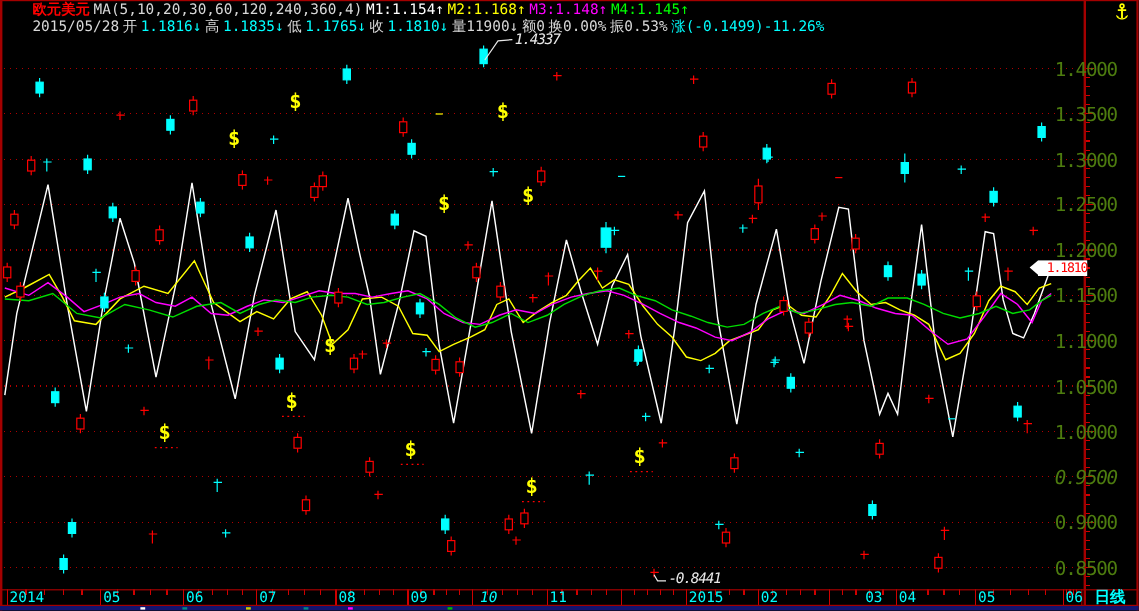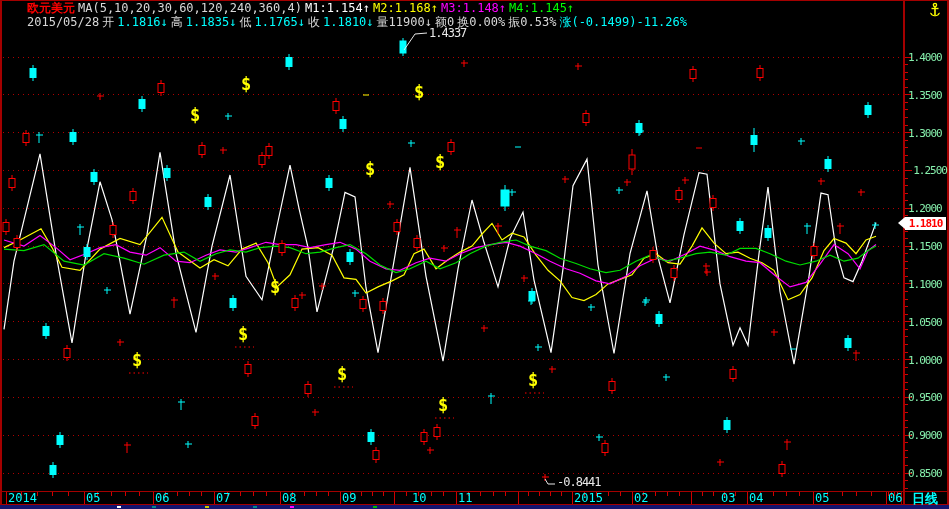--- a/index.html
+++ b/index.html
@@ -3,30 +3,30 @@
 <meta charset="utf-8">
 <style>
   html,body{margin:0;padding:0;background:#222;}
   #win{position:relative;width:949px;height:509px;background:#000;overflow:hidden;
        font-family:"DejaVu Sans Mono",monospace;}
   #chart-svg{position:absolute;left:0;top:0;}
   .bl{position:absolute;background:#a40000;}
   .hdr{position:absolute;left:4px;white-space:nowrap;font-size:12px;line-height:14px;margin-left:23px;}
   .hdr span{margin-right:3px;}
   #anchor{position:absolute;left:927px;top:2px;width:16px;height:16px;cursor:pointer;}
-  .ylab{position:absolute;left:908px;width:39px;color:#86efac;font-size:11px;
+  .ylab{position:absolute;left:879px;width:39px;color:#4d7c0f;font-size:16px;
         letter-spacing:-1px;line-height:13px;}
   .xlab{position:absolute;top:492px;color:#00ffff;font-size:12px;line-height:13px;}
-  #tag{position:absolute;left:905px;width:41px;height:13px;background:#ffffff;color:#ff0000;
-       font-size:11px;font-weight:bold;text-align:center;line-height:13px;letter-spacing:-1px;}
+  #tag{position:absolute;left:865px;width:41px;height:13px;background:#ffffff;color:#ff0000;
+       font-size:11px;font-weight:normal;text-align:right;line-height:13px;letter-spacing:-1px;}
   #tag::before{content:'';position:absolute;left:-7px;top:0;width:0;height:0;
        border-right:7px solid #ffffff;border-top:6.5px solid transparent;border-bottom:6.5px solid transparent;}
   #period{position:absolute;left:904px;top:492px;width:42px;text-align:center;color:#00ffff;
        font-size:13px;font-weight:bold;line-height:13px;}
-  .ann{position:absolute;color:#e8e8e8;font-size:12px;line-height:12px;letter-spacing:-1px;}
+  .ann{position:absolute;color:#e8e8e8;font-size:12px;line-height:12px;letter-spacing:-1px;font-style:italic;}
   #bbar{position:absolute;left:0;top:505px;width:949px;height:4px;background:#13136e;}
   .bmark{position:absolute;top:506px;width:4px;height:2px;}
 </style>
 </head>
 <body>
 
 <div id="win">
 
   <svg id="chart-svg" width="949" height="509">
       <line x1="3" y1="57.0" x2="904" y2="57.0" stroke="#b00000" stroke-dasharray="1 4" shape-rendering="crispEdges"></line>
@@ -411,32 +411,32 @@
   <div id="yaxis">
       <div class="ylab" style="top: 51px;">1.4000</div>
       <div class="ylab" style="top: 88.818px;">1.3500</div>
       <div class="ylab" style="top: 126.636px;">1.3000</div>
       <div class="ylab" style="top: 164.454px; text-align: right;">1.2500</div>
       <div class="ylab" style="top: 202.272px;">1.2000</div>
       <div class="ylab" style="top: 240.09px;">1.1500</div>
       <div class="ylab" style="top: 277.908px;">1.1000</div>
       <div class="ylab" style="top: 315.726px;">1.0500</div>
       <div class="ylab" style="top: 353.544px;">1.0000</div>
-      <div class="ylab" style="top: 391.362px;">0.9500</div>
+      <div class="ylab" style="top: 391.362px; font-style: italic;">0.9500</div>
       <div class="ylab" style="top: 429.18px;">0.9000</div>
       <div class="ylab" style="top: 466.998px;">0.8500</div>
     </div>
   <div id="xaxis">
       <div class="xlab" style="left: 8px;">2014</div>
       <div class="xlab" style="left: 86px;">05</div>
       <div class="xlab" style="left: 155px;">06</div>
       <div class="xlab" style="left: 216px;">07</div>
       <div class="xlab" style="left: 282px;">08</div>
       <div class="xlab" style="left: 342px;">09</div>
-      <div class="xlab" style="left: 412px;">10</div>
+      <div class="xlab" style="left: 400px; font-style: italic;">10</div>
       <div class="xlab" style="left: 458px;">11</div>
       <div class="xlab" style="left: 520px; margin-top: 32px;">12</div>
       <div class="xlab" style="left: 574px;">2015</div>
       <div class="xlab" style="left: 634px;">02</div>
       <div class="xlab" style="left: 693px; margin-left: 28px;">03</div>
       <div class="xlab" style="left: 749px;">04</div>
       <div class="xlab" style="left: 815px;">05</div>
       <div class="xlab" style="left: 888px;">06</div>
     </div>
 

